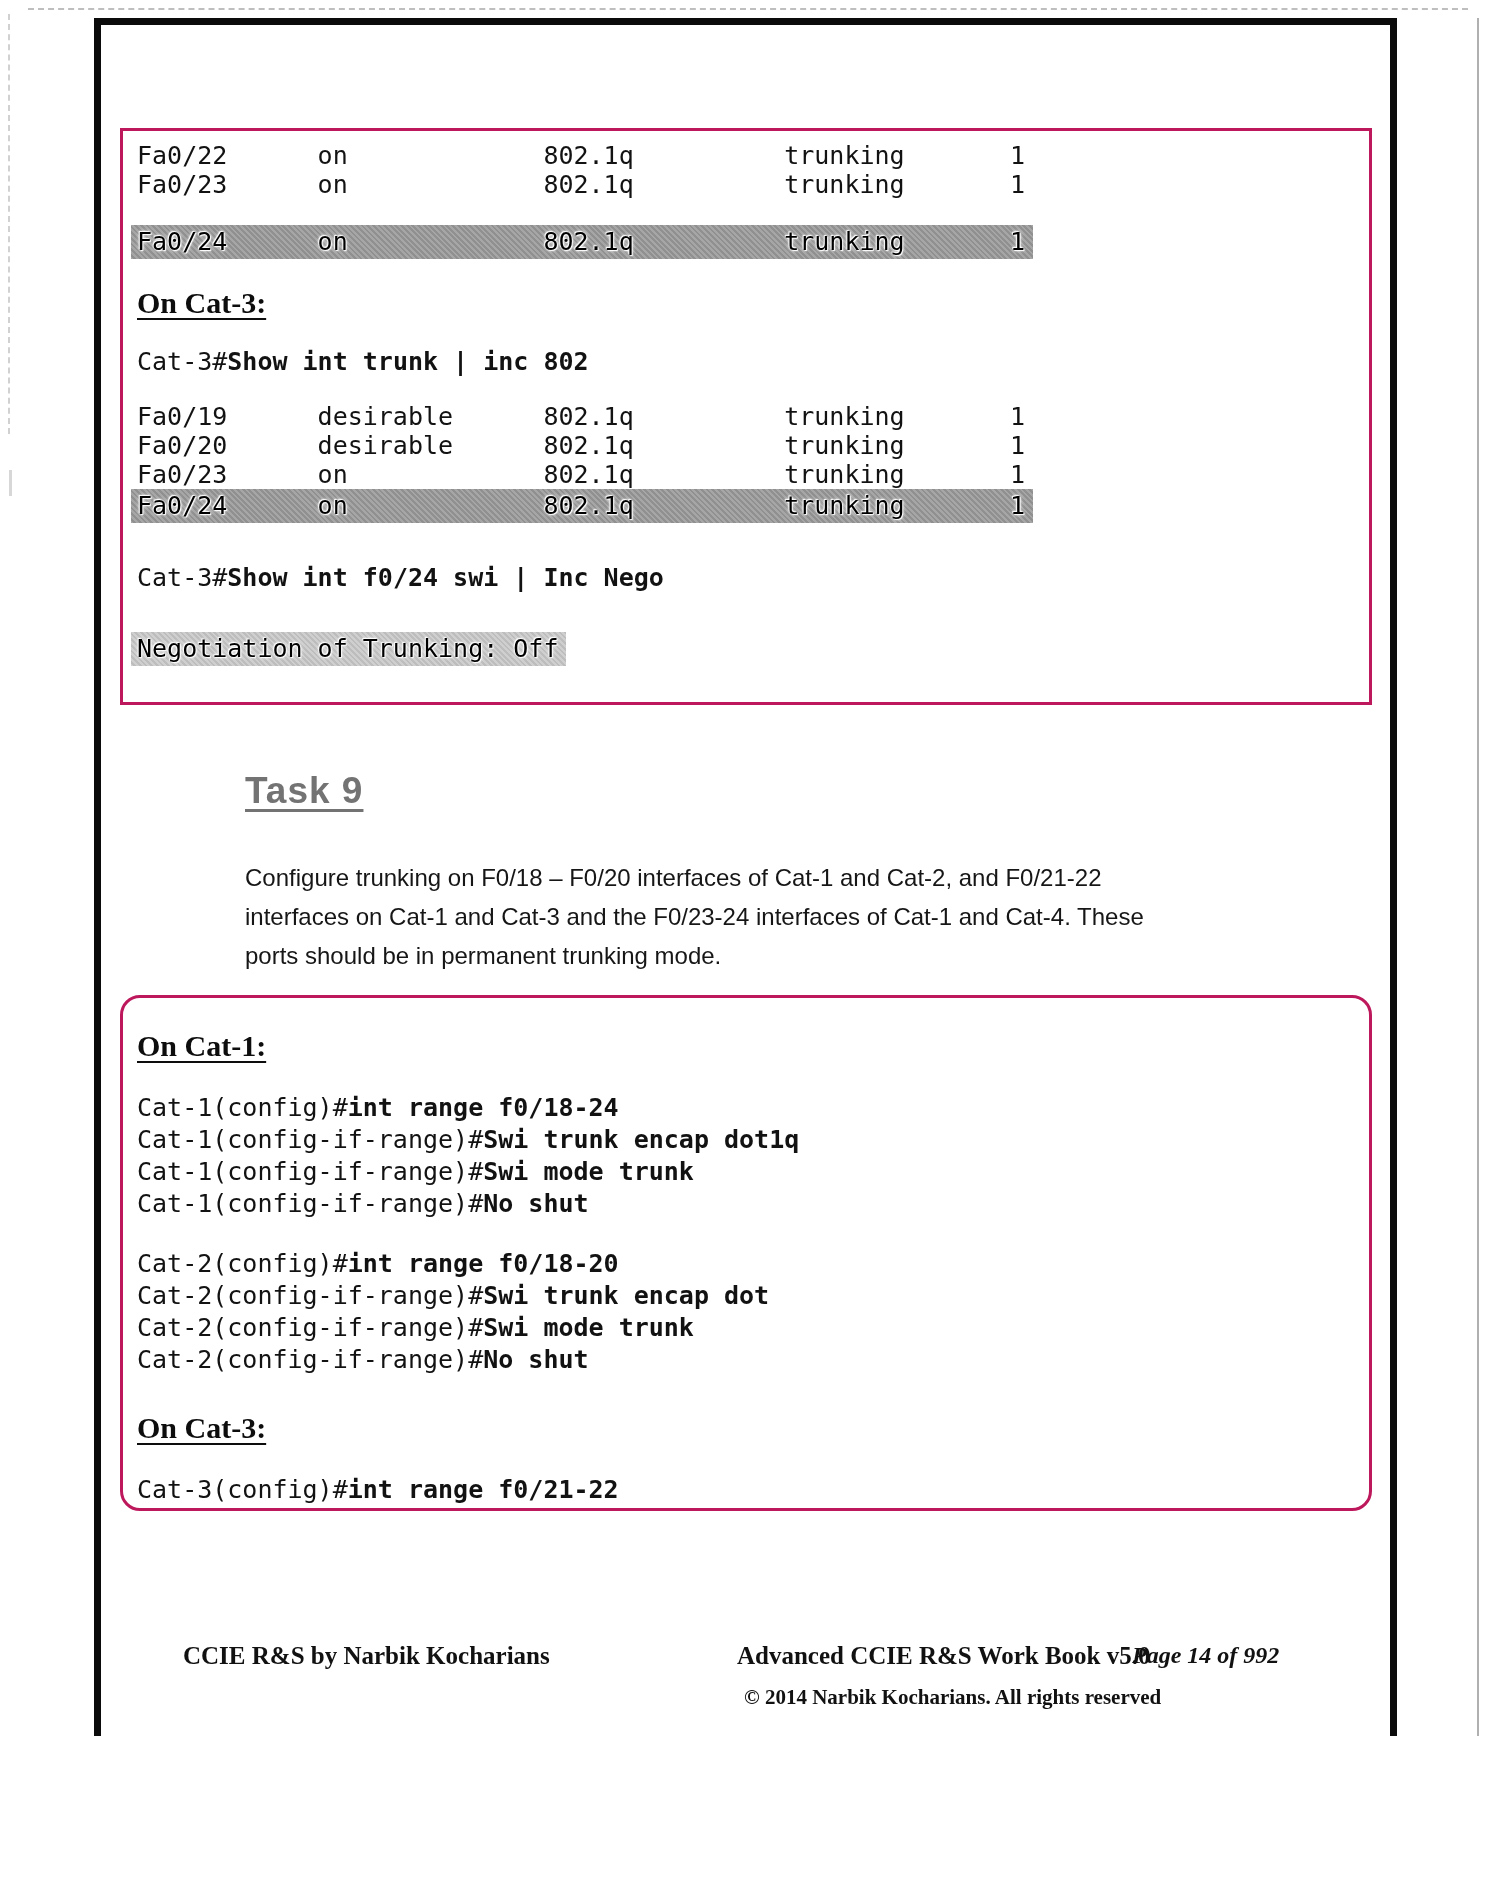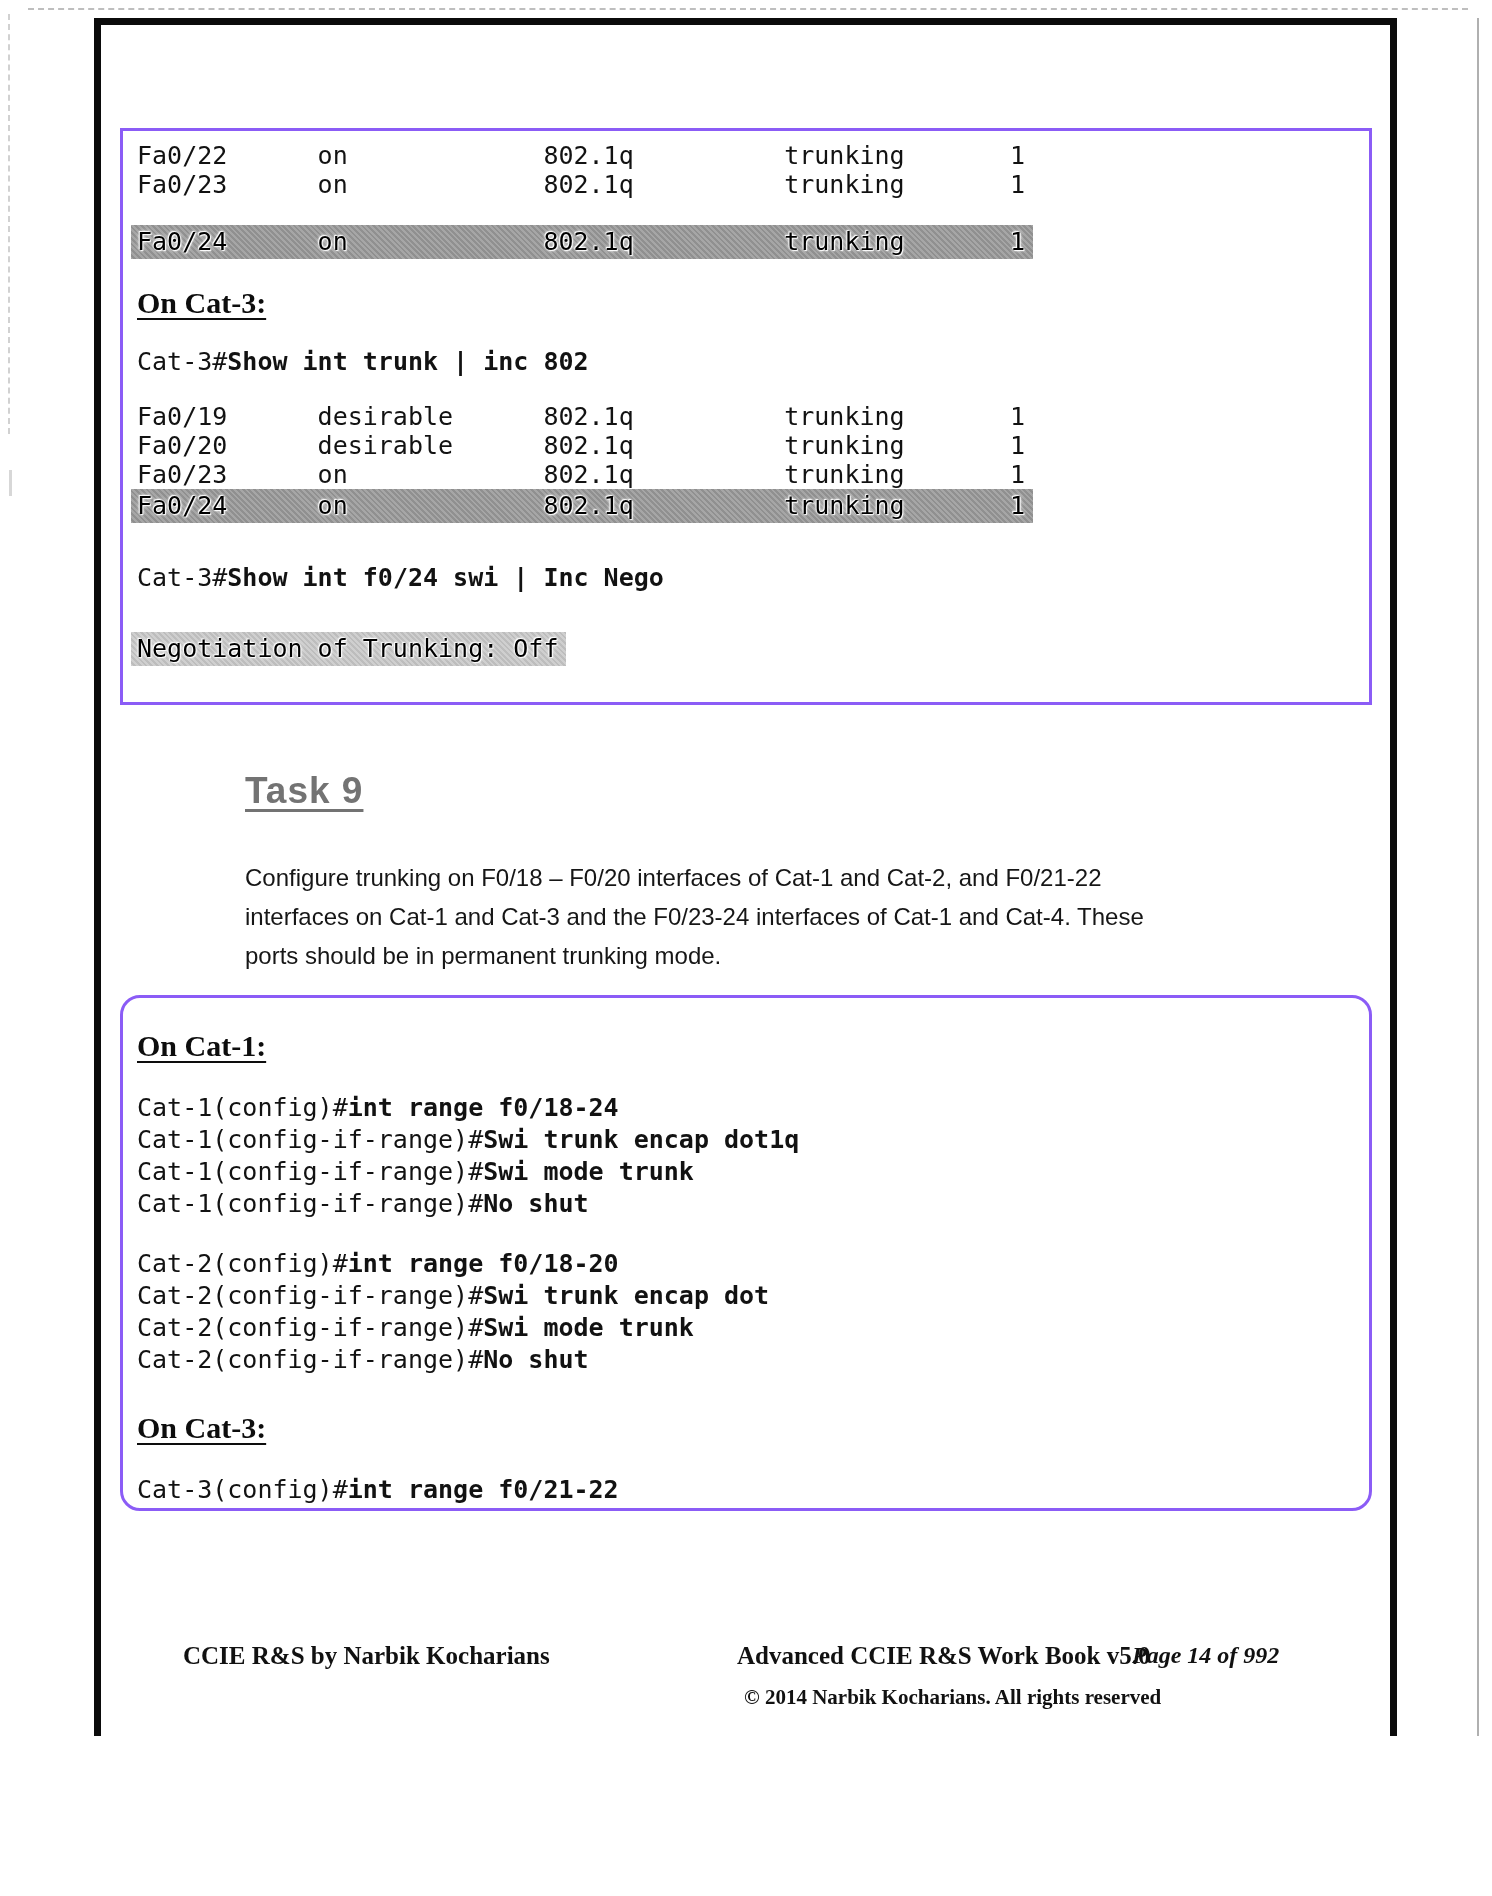--- a/index.html
+++ b/index.html
@@ -42,21 +42,21 @@
     box-sizing: border-box;
     border-left: 7px solid #0b0b0b;
     border-top: 7px solid #0b0b0b;
     border-right: 7px solid #0b0b0b;
   }
 
   
   .codebox {
     position: absolute;
     box-sizing: border-box;
-    border: 3px solid #8b5cf6;
+    border: 3px solid #be185d;
     background: #fff;
   }
   .box1 { left: 120px; top: 128px; width: 1252px; height: 577px; padding: 10px 10px 0 14px; }
   .box2 { left: 120px; top: 995px; width: 1252px; height: 516px; padding: 30px 10px 0 14px; border-radius: 20px; }
 
   .mono, .line {
     font-family: "DejaVu Sans Mono", monospace;
     font-size: 25px;
     line-height: 29px;
     white-space: pre;

